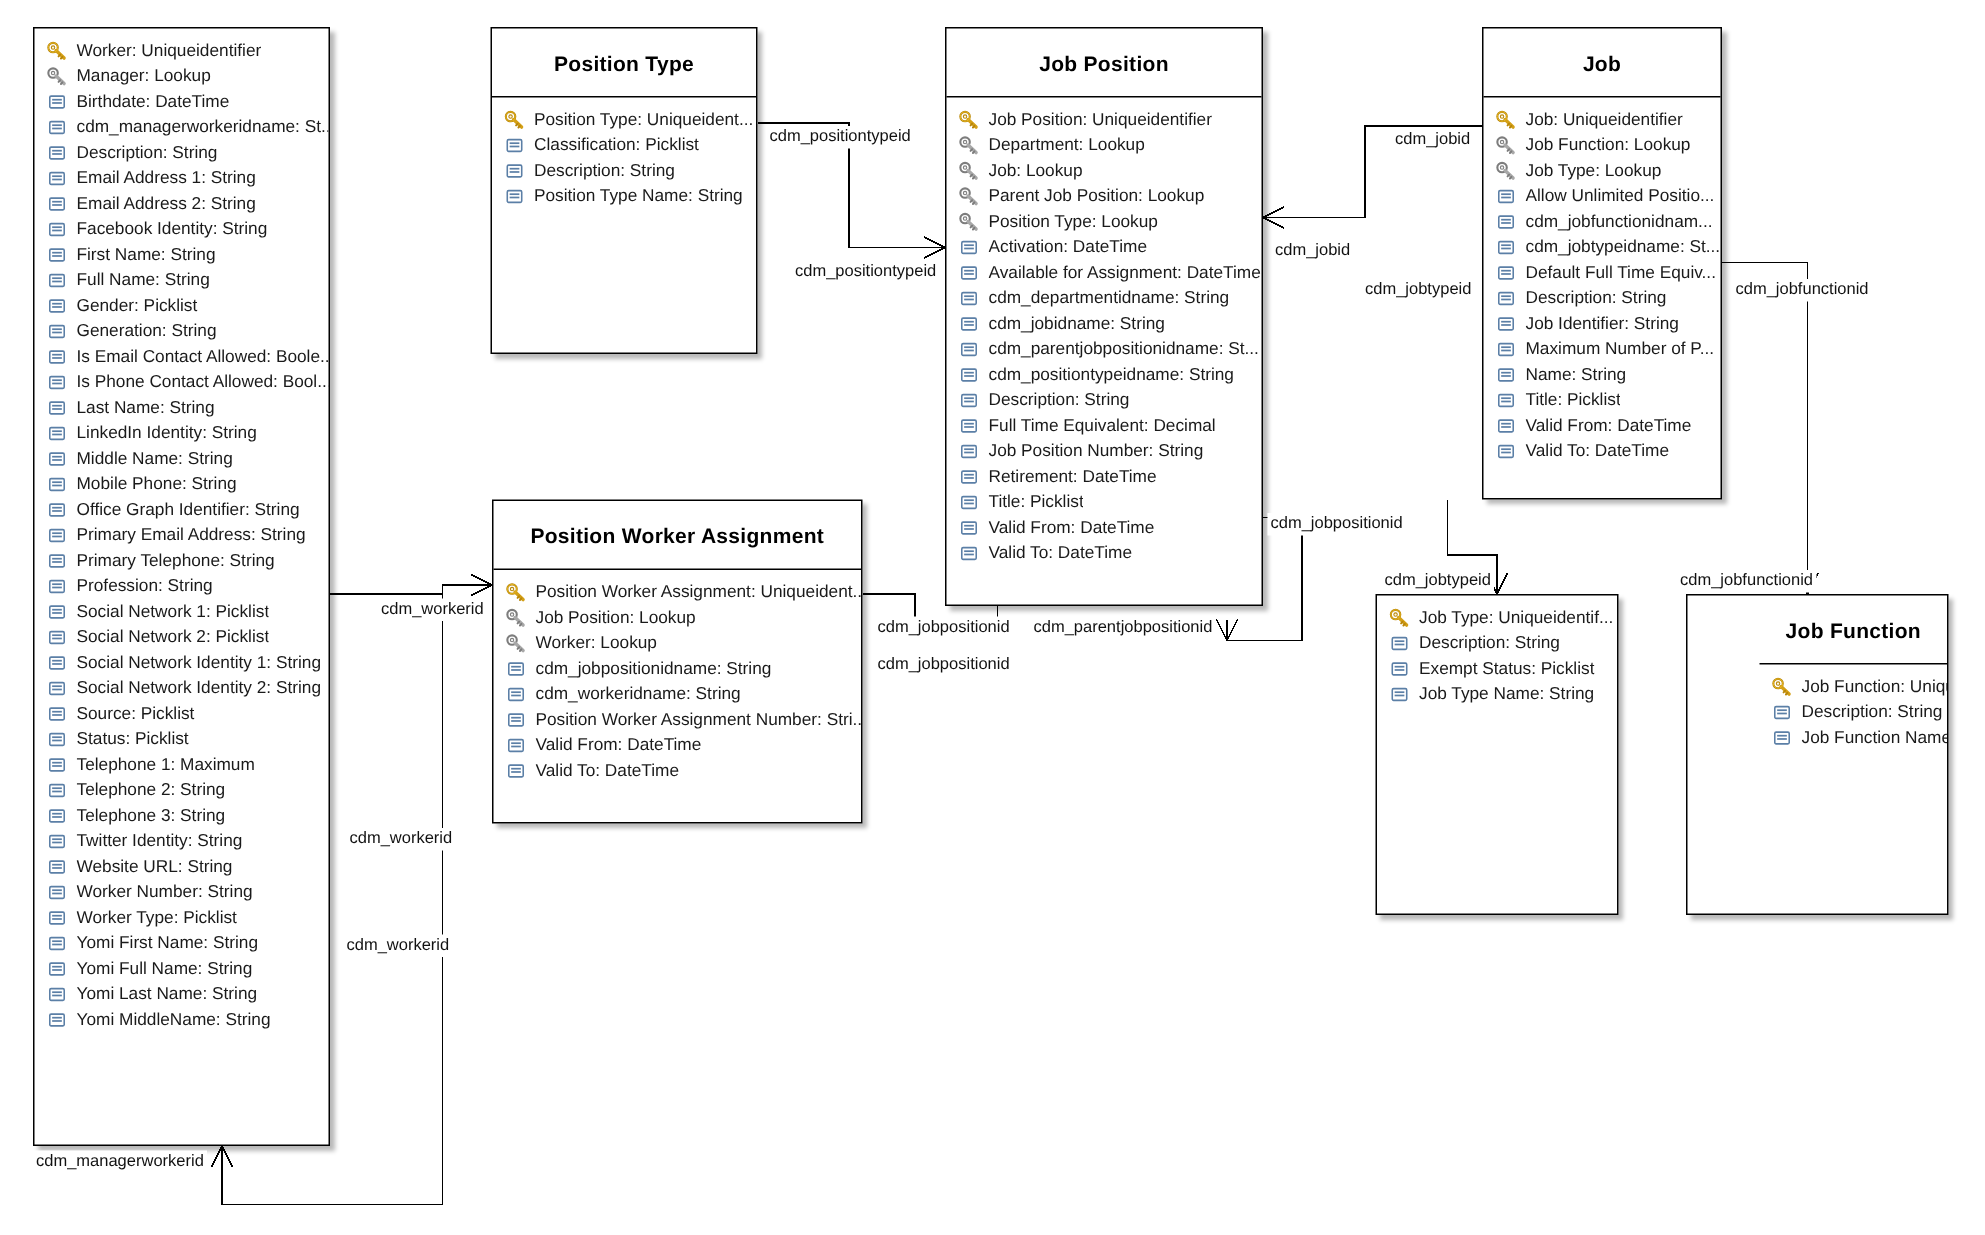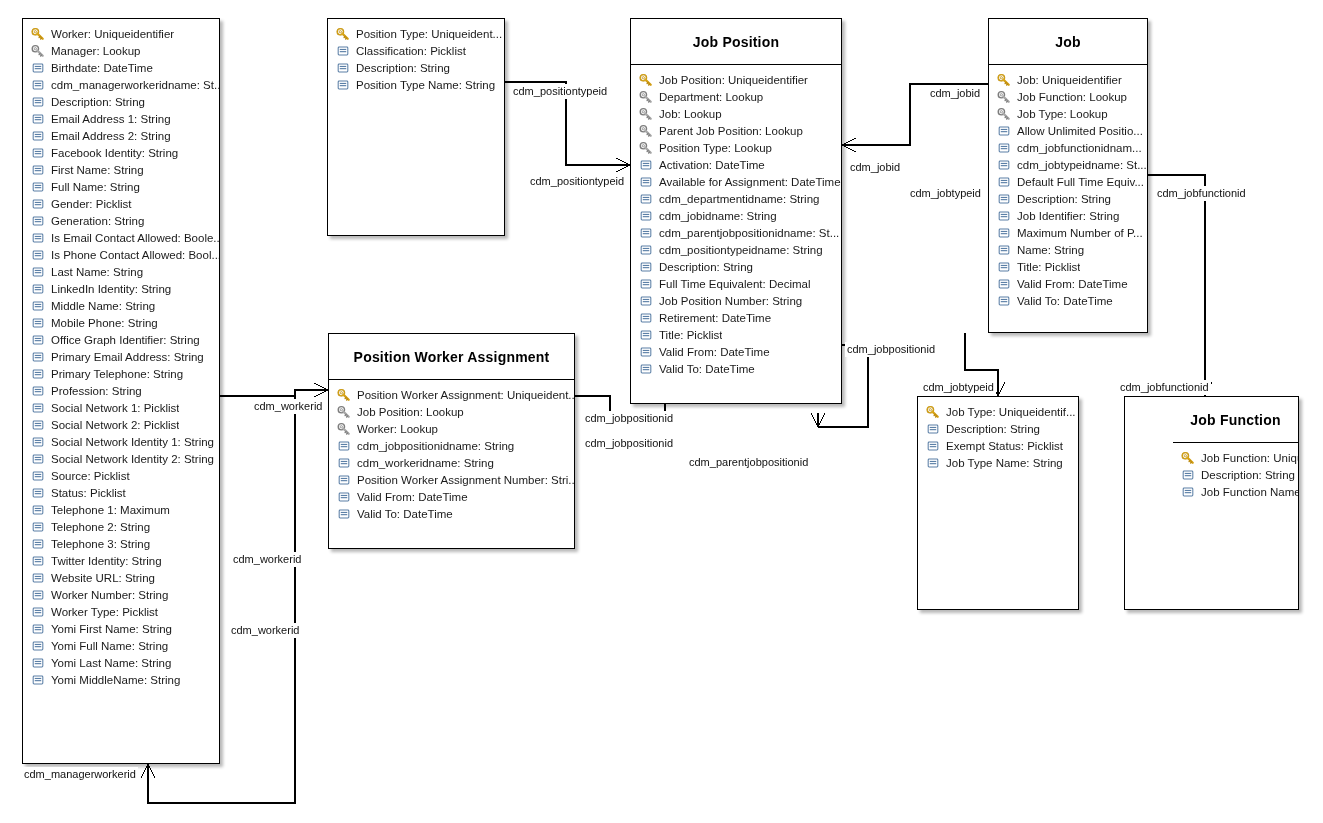--- a/index.html
+++ b/index.html
@@ -478,20 +478,23 @@
       <rect x="2.5" y="3.5" width="11" height="9" rx="1" fill="#ffffff" stroke="#5b7fa6" stroke-width="1.2"></rect>
       <rect x="4.3" y="5.6" width="7.4" height="1.3" fill="#5b7fa6"></rect>
       <rect x="4.3" y="8.1" width="7.4" height="1.3" fill="#5b7fa6"></rect>
     </svg>
           </span>
           <span class="attr-label">Yomi MiddleName: String</span>
         </div>
       </div>
     </div>
     <div class="entity" style="left: 327px; top: 18px; width: 178px; height: 218px;">
+      <div class="entity-header">
+        <div class="entity-title">Position Type</div>
+      </div>
       <div class="attr-list">
         <div class="attr">
           <span style="display: flex; flex: 0 0 auto;">
             <svg class="ic" viewBox="0 0 16 16" xmlns="http://www.w3.org/2000/svg">
       <circle cx="5" cy="5.4" r="3.6" fill="none" stroke="#b8860b" stroke-width="1.6"></circle>
       <circle cx="5" cy="5.4" r="1.3" fill="#fff8dc" stroke="#b8860b" stroke-width="0.8"></circle>
       <path d="M7.3 7.6 L13.4 13.4" stroke="#d4a017" stroke-width="2.6" stroke-linecap="round"></path>
       <path d="M10.4 10.8 L9.2 12.1" stroke="#b8860b" stroke-width="1.5" stroke-linecap="round"></path>
       <path d="M12.1 12.5 L11 13.7" stroke="#b8860b" stroke-width="1.5" stroke-linecap="round"></path>
       <circle cx="5" cy="5.4" r="3.6" fill="none" stroke="#e8b923" stroke-width="0.7"></circle>
@@ -1067,19 +1070,19 @@
     <div class="elabel" style="left: 511px; top: 84px;">cdm_positiontypeid</div>
     <div class="elabel" style="left: 528px; top: 174px;">cdm_positiontypeid</div>
     <div class="elabel" style="left: 928px; top: 86px;">cdm_jobid</div>
     <div class="elabel" style="left: 848px; top: 160px;">cdm_jobid</div>
     <div class="elabel" style="left: 908px; top: 186px;">cdm_jobtypeid</div>
     <div class="elabel" style="left: 1155px; top: 186px;">cdm_jobfunctionid</div>
     <div class="elabel" style="left: 845px; top: 342px;">cdm_jobpositionid</div>
     <div class="elabel" style="left: 921px; top: 380px;">cdm_jobtypeid</div>
     <div class="elabel" style="left: 1118px; top: 380px;">cdm_jobfunctionid</div>
     <div class="elabel" style="left: 583px; top: 411px;">cdm_jobpositionid</div>
-    <div class="elabel" style="left: 687px; top: 411px; margin-top: 44px;">cdm_parentjobpositionid</div>
+    <div class="elabel" style="left: 687px; top: 411px;">cdm_parentjobpositionid</div>
     <div class="elabel" style="left: 583px; top: 436px;">cdm_jobpositionid</div>
     <div class="elabel" style="left: 252px; top: 399px;">cdm_workerid</div>
     <div class="elabel" style="left: 231px; top: 552px;">cdm_workerid</div>
     <div class="elabel" style="left: 229px; top: 623px;">cdm_workerid</div>
     <div class="elabel" style="left: 22px; top: 767px;">cdm_managerworkerid</div>
   </div>
 
 </body></html>

